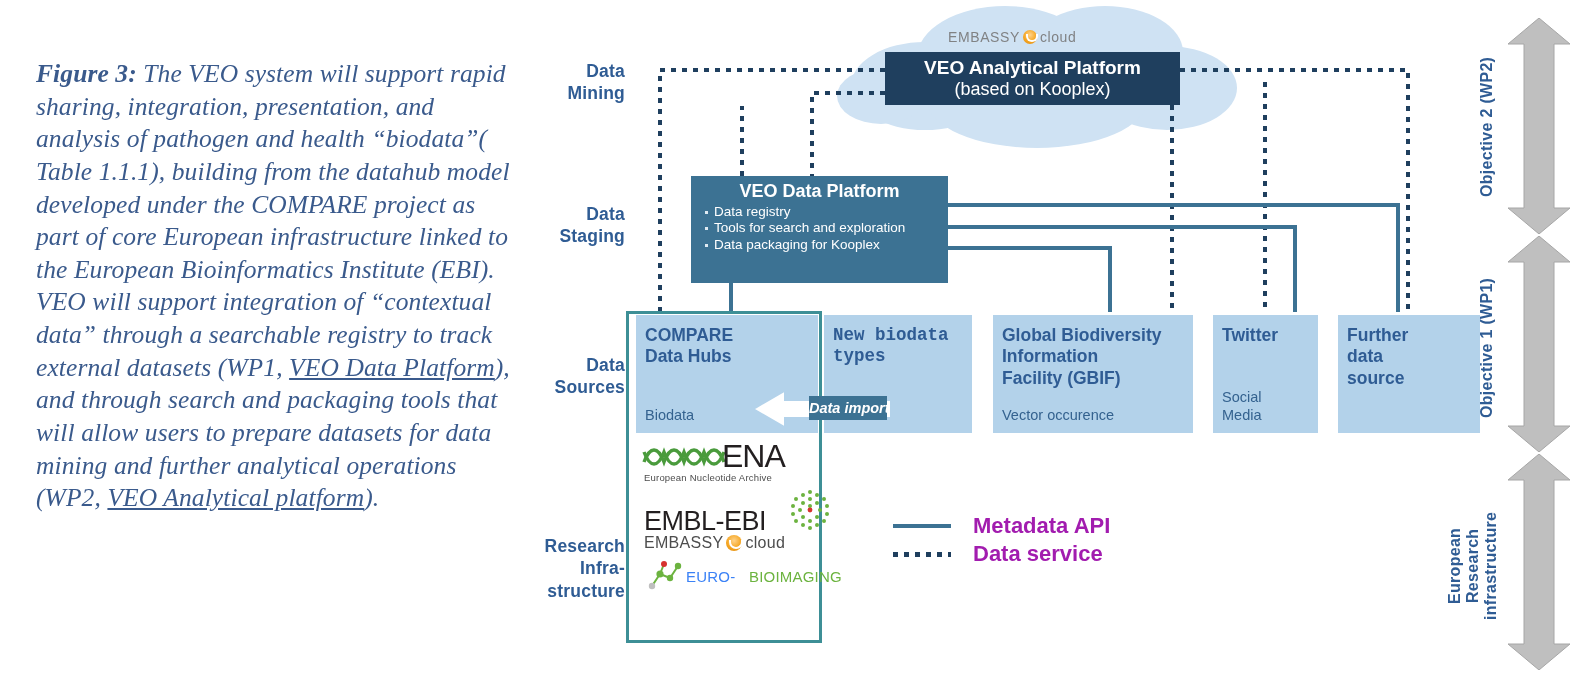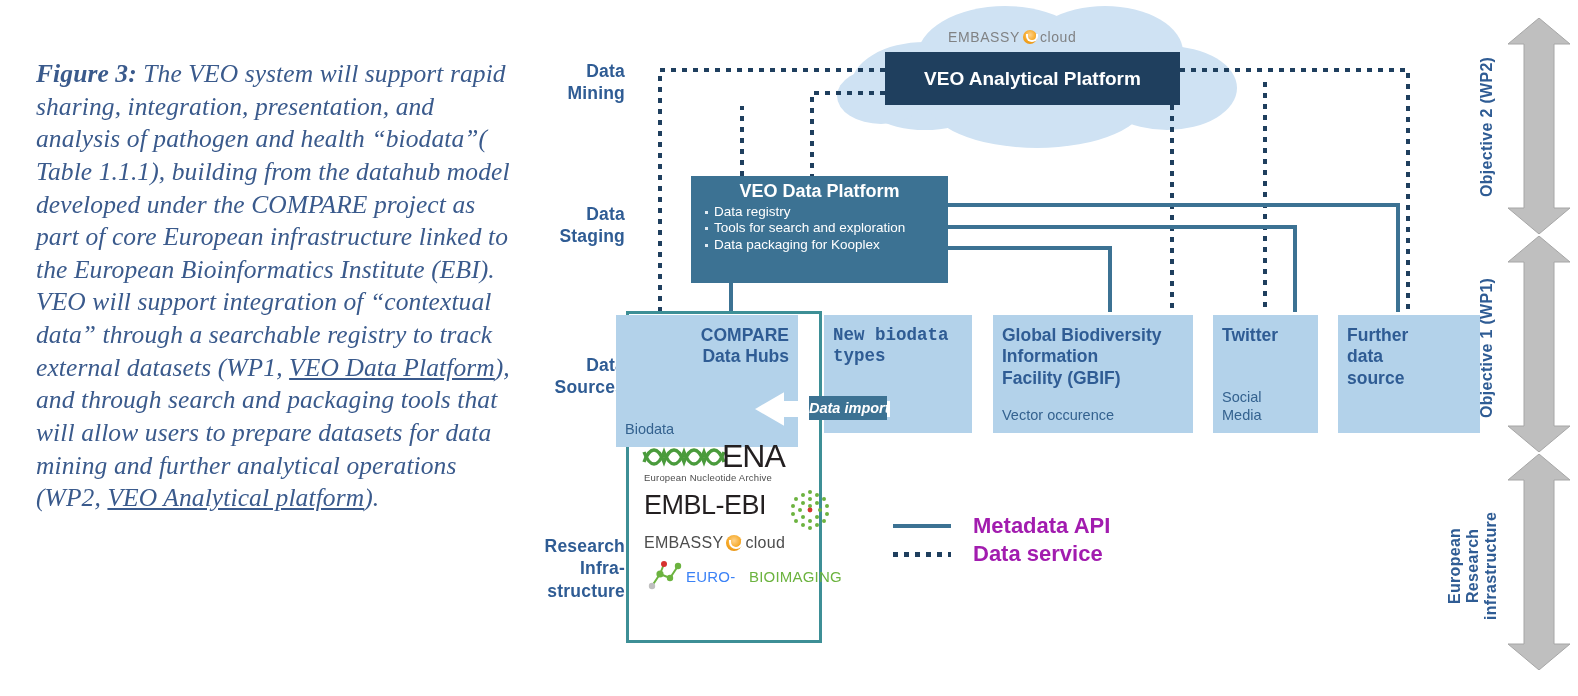--- a/index.html
+++ b/index.html
@@ -66,42 +66,42 @@
   #veo-data li::before{content:"";position:absolute;left:0;top:7px;width:3px;height:3px;background:#dfeaf2;}
 
   
   .srcbox{
     position:absolute; background:#b3d2ea; color:#2f5c94;
     box-sizing:border-box; padding:10px 9px;
   }
   .srcbox .ttl{font-weight:bold;font-size:17.5px;line-height:1.22;}
   .srcbox .sub{font-weight:normal;font-size:14.5px;line-height:1.2;
                position:absolute;left:9px;bottom:9px;color:#34628f;}
-  #src-compare{left:616px; top:315px; width:182px; height:132px;text-align:right;}
+  #src-compare{left:636px; top:315px; width:182px; height:118px;}
   #src-newbio {left:824px; top:315px; width:148px; height:118px;font-family:Liberation Mono, monospace;}
   #src-gbif   {left:993px; top:315px; width:200px; height:118px;}
   #src-twitter{left:1213px;top:315px; width:105px; height:118px;}
   #src-further{left:1338px;top:315px; width:142px; height:118px;}
 
   
   #infra-box{
     position:absolute; left:626px; top:311px; width:196px; height:332px;
     border:3px solid #3d8f96; background:transparent; box-sizing:border-box;
   }
 
   
   #logos{position:absolute; left:636px; top:442px; width:176px;}
   .logo{position:relative;}
   #logo-ena{height:48px;}
   #logo-ena .ena-word{position:absolute;left:86px;top:-2px;font-size:32px;
      font-family:"Liberation Sans",sans-serif;color:#231f20;letter-spacing:-1px;line-height:1;}
   #logo-ena .ena-sub{position:absolute;left:8px;top:30px;font-size:9.5px;color:#4d4d4d;letter-spacing:.2px;}
   #logo-ena svg{position:absolute;left:6px;top:0px;}
   #logo-embl{height:42px;}
-  #logo-embl .w{position:absolute;left:8px;top:2px;font-size:27px;color:#231f20;letter-spacing:-.5px;line-height:1;}
+  #logo-embl .w{position:absolute;left:8px;top:18px;font-size:27px;color:#231f20;letter-spacing:-.5px;line-height:1;}
   #logo-embl .hex{position:absolute;left:153px;top:-2px;}
   #logo-elixir{height:52px;}
   #logo-elixir .w{position:absolute;left:6px;top:12px;font-size:32px;font-style:italic;
      font-family:"Liberation Sans",sans-serif;color:#231f20;letter-spacing:-1.5px;line-height:1;}
   #logo-elixir svg{position:absolute;left:54px;top:0px;}
   #logo-embassy{height:28px;}
   #logo-embassy .w{position:absolute;left:8px;top:2px;font-size:16px;color:#4d4d4d;letter-spacing:.3px;white-space:nowrap;}
   #logo-embassy .eglyph{
     display:inline-block;width:16px;height:16px;border-radius:50%;
     background:radial-gradient(circle at 50% 35%,#ffd38a 0%,#f5a623 55%,#e08c10 100%);
@@ -206,20 +206,21 @@
     <path d="M731,283 L731,312"></path>
 
     <path d="M948,205 L1398,205 L1398,312"></path>
     <path d="M948,227 L1295,227 L1295,312"></path>
     <path d="M948,248 L1110,248 L1110,312"></path>
   </g>
 </svg>
 
 <div id="veo-analytical">
   <div>VEO Analytical Platform</div>
+  <div class="sub">(based on Kooplex)</div>
 </div>
 
 <div id="veo-data">
   <div class="title">VEO Data Platform</div>
   <ul>
     <li>Data registry</li>
     <li>Tools for search and exploration</li>
     <li>Data packaging for Kooplex</li>
   </ul>
 </div>

